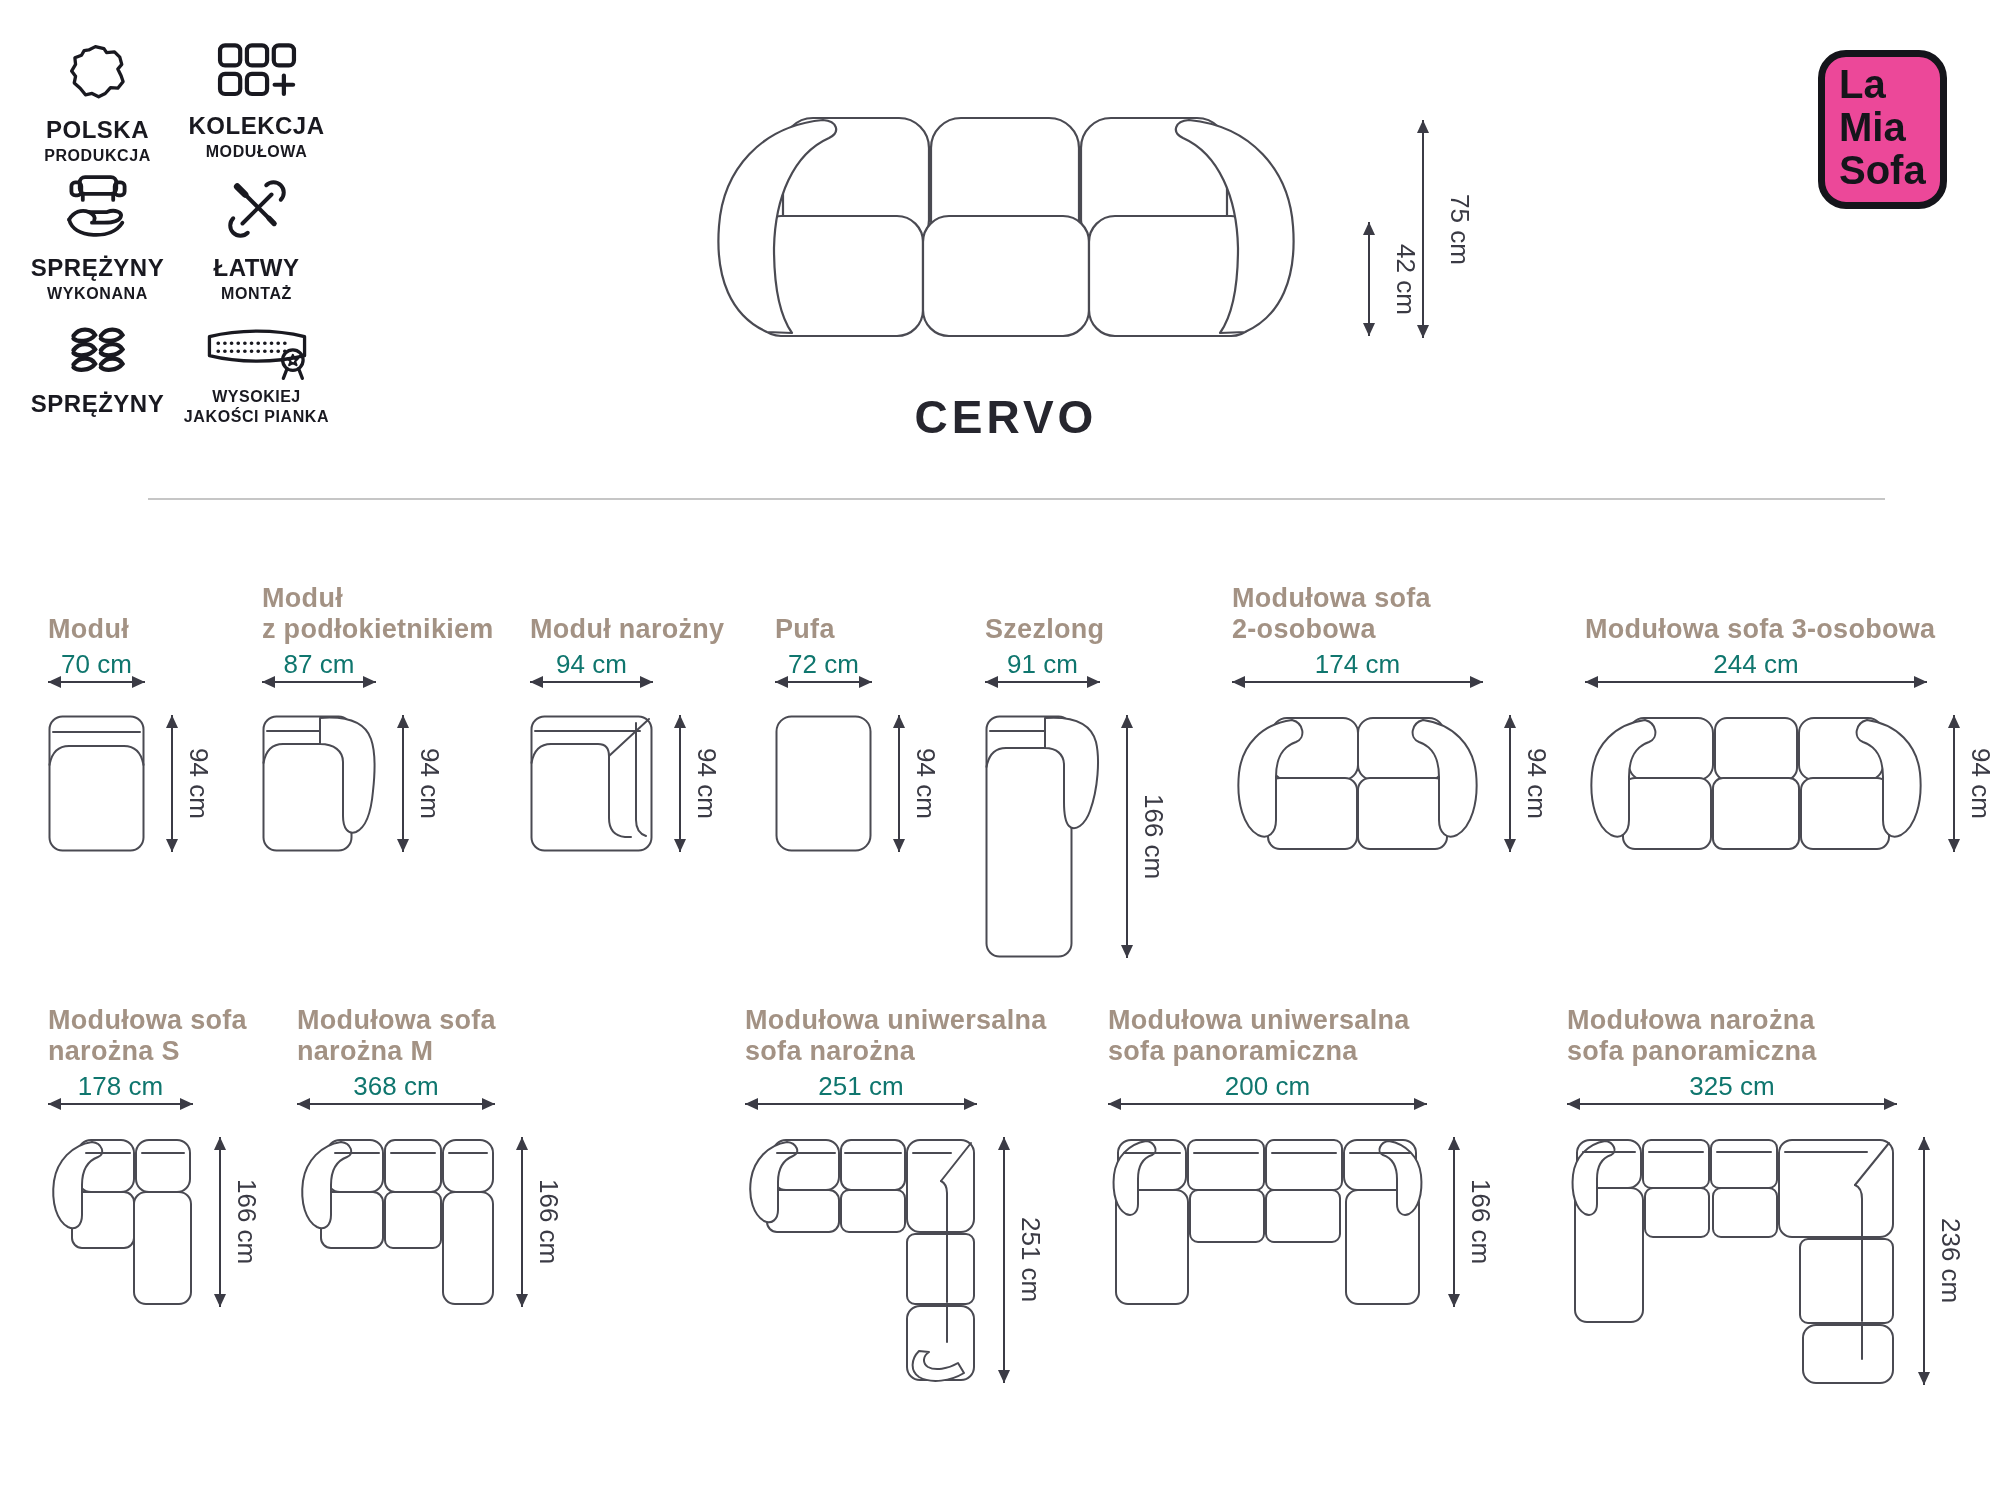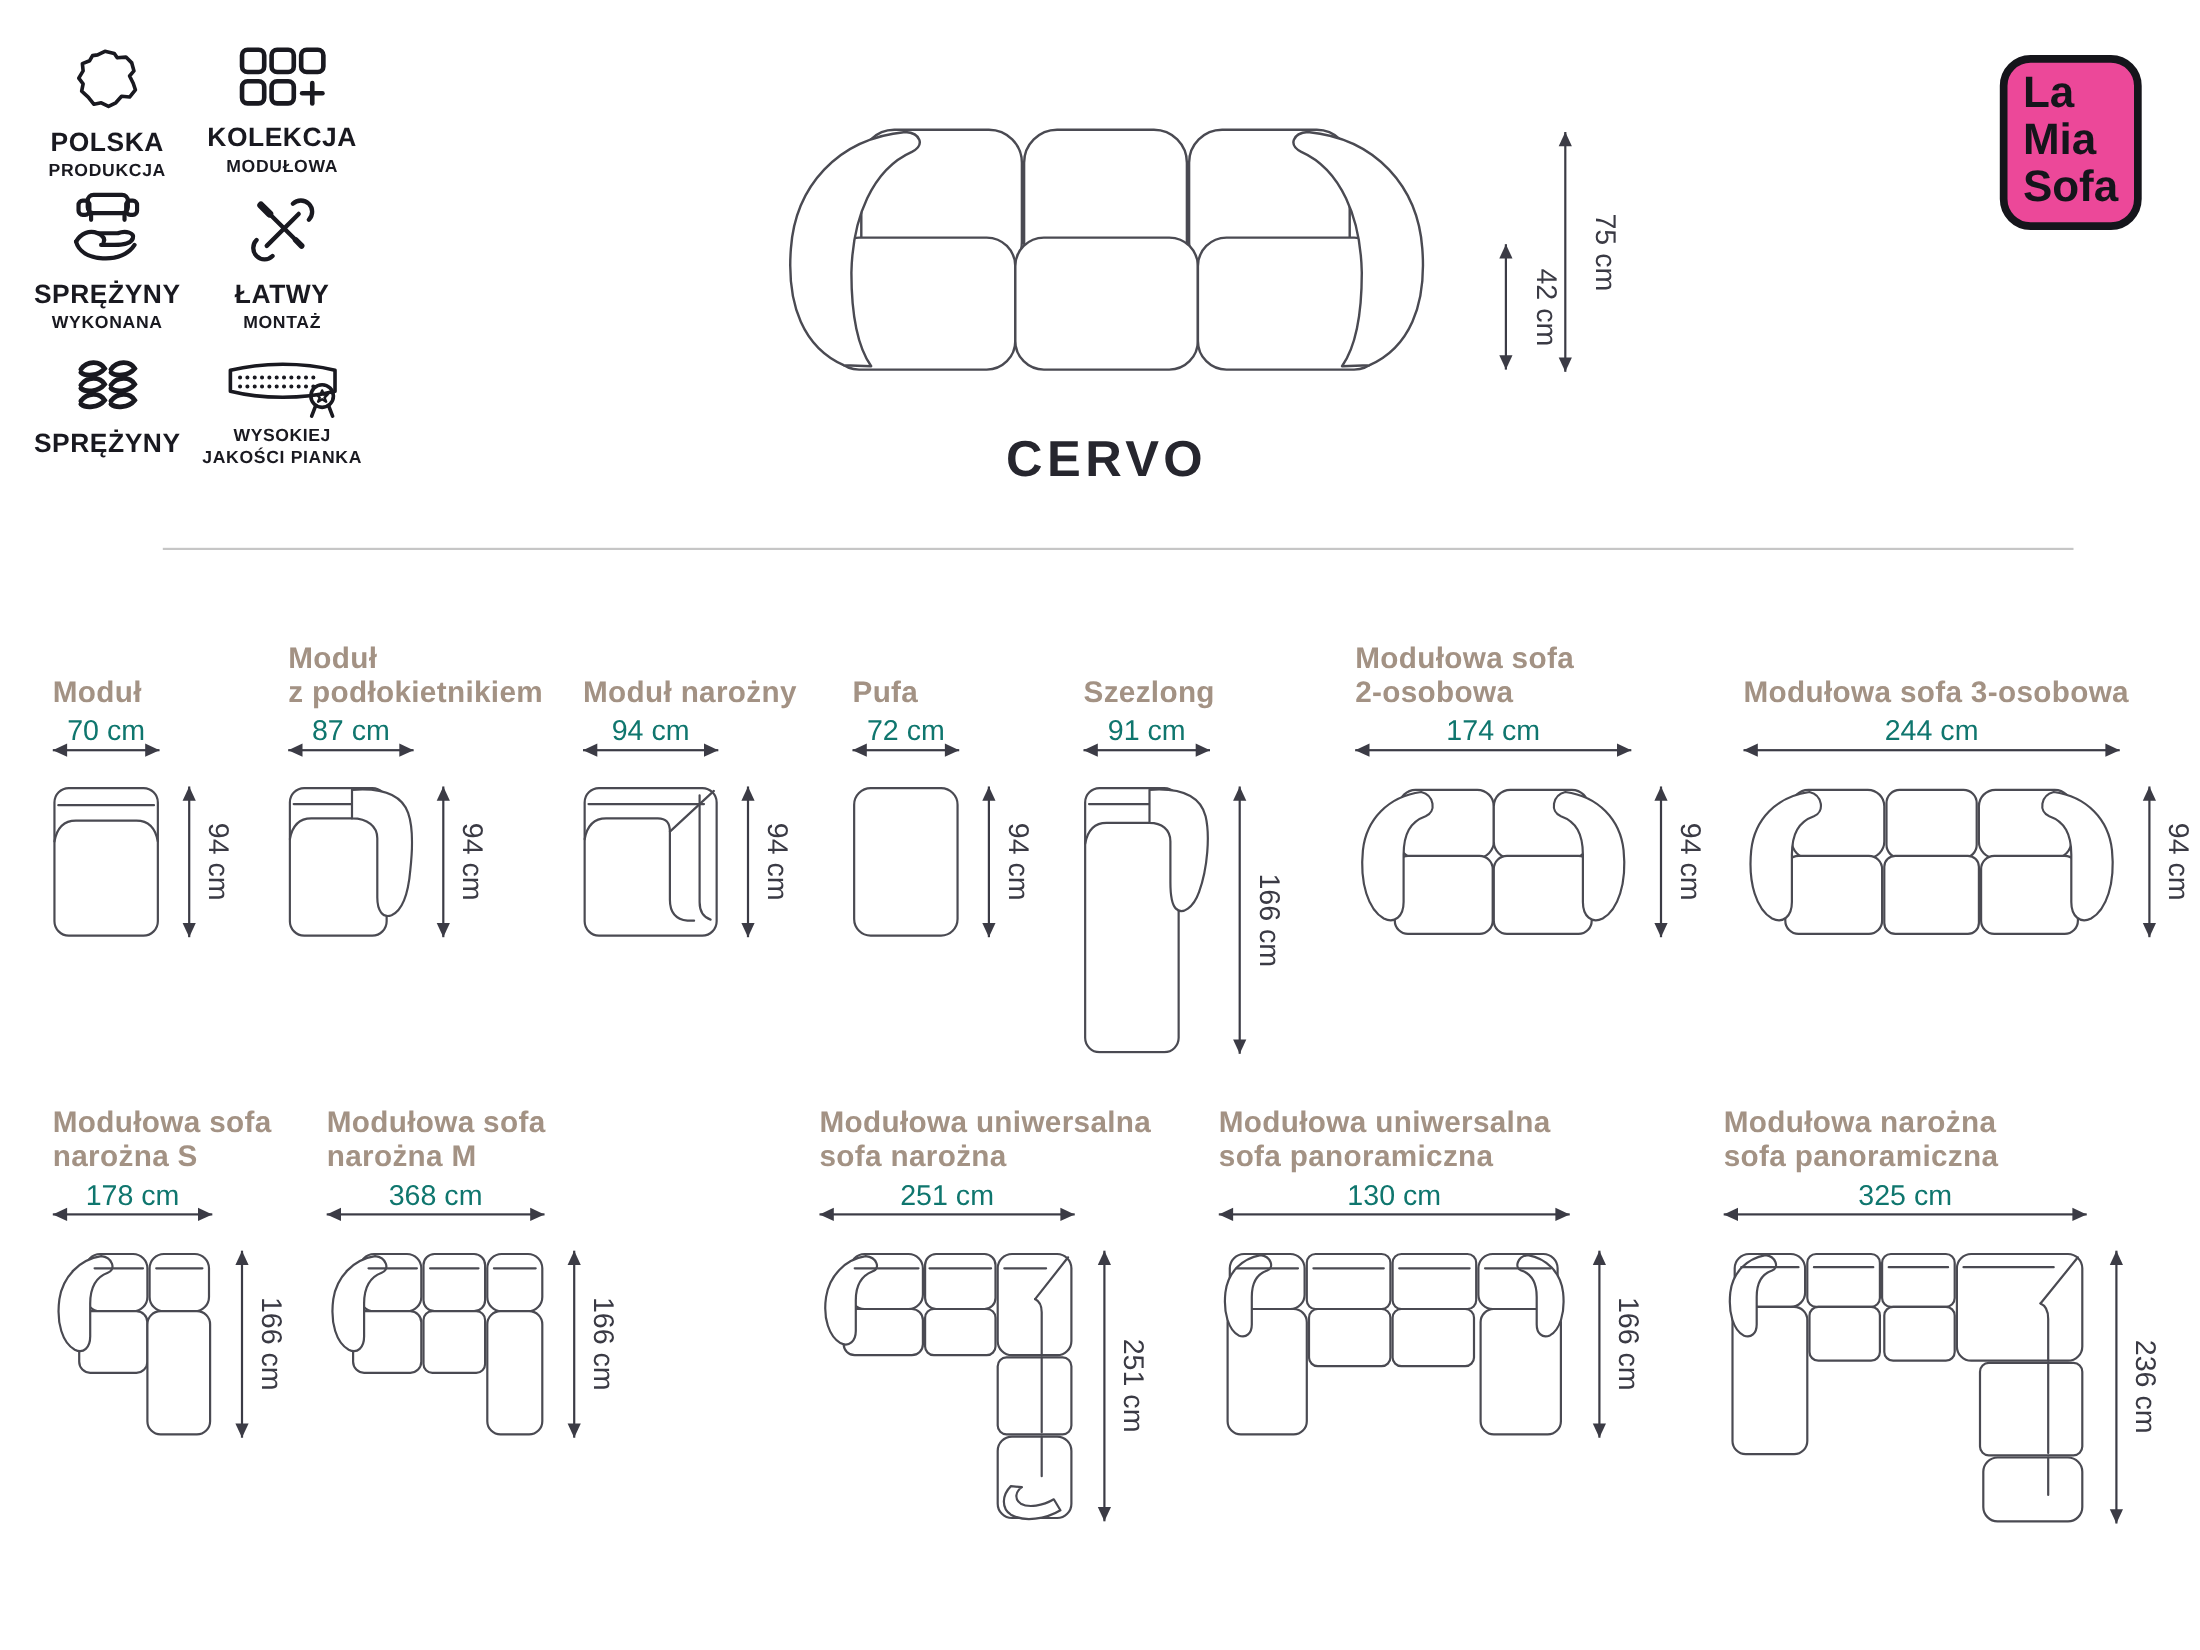--- a/index.html
+++ b/index.html
@@ -444,21 +444,21 @@
         </div>
     </div>
   </div>
 
   <div class="card" style="left:1108px;top:987px;">
     <div class="mtitle">
       <span>Modułowa uniwersalna</span>
         <span>sofa panoramiczna</span>
       </div>
     <div class="dimw" style="width:319px;">
-      <div class="dtext">130 cm</div>
+      <div class="dtext">200 cm</div>
         <div class="arrow-h"></div>
       </div>
     <div class="body">
       <svg class="drawing" width="319" height="170" viewBox="0 0 319 170">
         <g stroke="#4a4a52" stroke-width="2" fill="#fff" stroke-linecap="round" stroke-linejoin="round">
           <rect x="10" y="3" width="68" height="50" rx="13"></rect>
             <rect x="80" y="3" width="76" height="50" rx="8"></rect>
           <rect x="158" y="3" width="76" height="50" rx="8"></rect>
             <rect x="236" y="3" width="72" height="50" rx="13"></rect>
           <rect x="8" y="53" width="72" height="114" rx="12"></rect>

